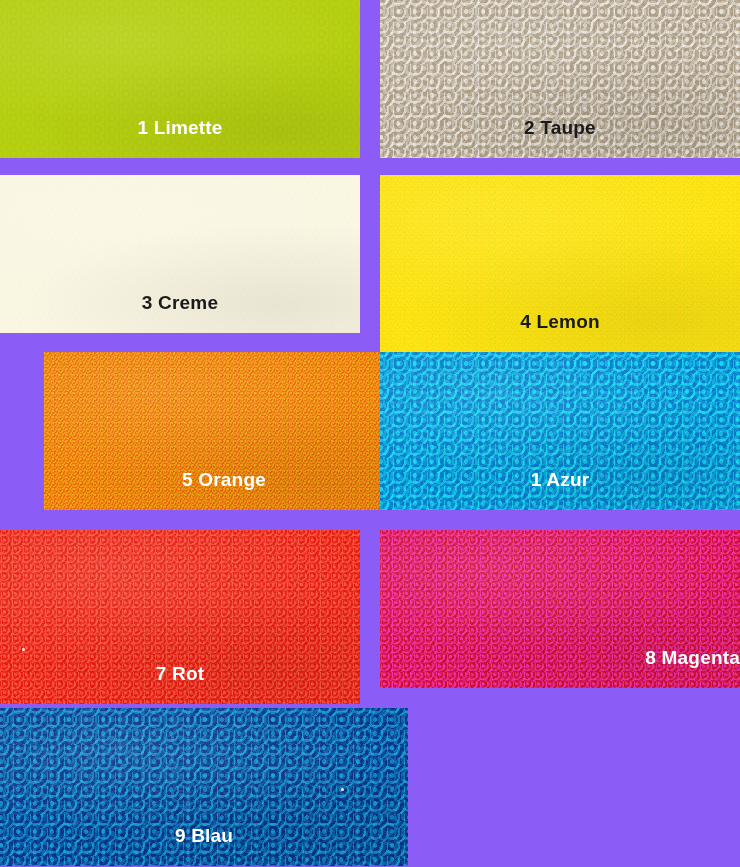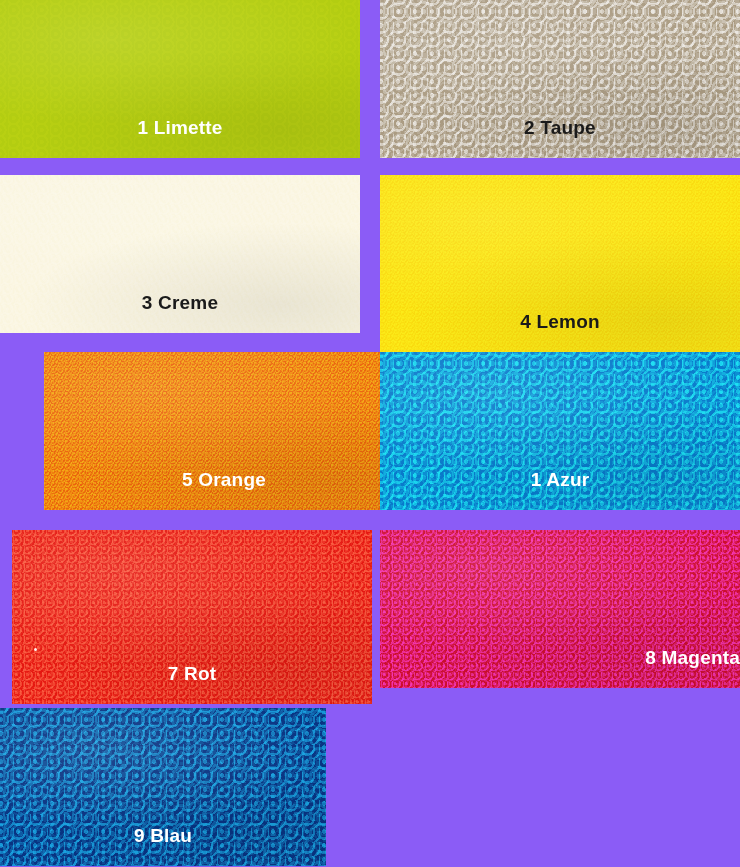--- a/index.html
+++ b/index.html
@@ -150,33 +150,33 @@
       <div class="grain grain-fine"></div>
       <div class="shade"></div>
       <div class="swatch-label" style="color: rgb(255, 255, 255); bottom: 21px;">5 Orange</div>
     </div>
     <div class="swatch" style="left: 380px; top: 352px; width: 360px; height: 158px;">
       <div class="swatch-fill" style="background: rgb(16, 165, 220);"></div>
       <div class="grain grain-leather"></div>
       <div class="shade"></div>
       <div class="swatch-label" style="color: rgb(255, 255, 255); bottom: 21px;">1 Azur</div>
     </div>
-    <div class="swatch" style="left: 12px; top: 530px; width: 360px; height: 174px;">
+    <div class="swatch" style="left: 0px; top: 530px; width: 360px; height: 174px;">
       <div class="swatch-fill" style="background: rgb(239, 54, 38);"></div>
       <div class="grain grain-pebble"></div>
       <div class="shade"></div>
       <div class="speck" style="left: 22px; top: 118px;"></div>
       <div class="swatch-label" style="color: rgb(255, 255, 255); bottom: 21px;">7 Rot</div>
     </div>
     <div class="swatch" style="left: 380px; top: 530px; width: 360px; height: 158px;">
       <div class="swatch-fill" style="background: rgb(223, 31, 105);"></div>
       <div class="grain grain-pebble"></div>
       <div class="shade"></div>
       <div class="swatch-label" style="color: rgb(255, 255, 255); bottom: 21px; text-align: right;">8 Magenta</div>
     </div>
-    <div class="swatch" style="left: 0px; top: 708px; width: 326px; height: 158px; padding-left: 40px;">
+    <div class="swatch" style="left: 0px; top: 708px; width: 408px; height: 158px; padding-left: 40px;">
       <div class="swatch-fill" style="background: rgb(15, 99, 171);"></div>
       <div class="grain grain-leather"></div>
       <div class="shade"></div>
       <div class="speck" style="left: 341px; top: 80px;"></div>
       <div class="swatch-label" style="color: rgb(255, 255, 255); bottom: 21px;">9 Blau</div>
     </div>
   </div>
 
 </body></html>

